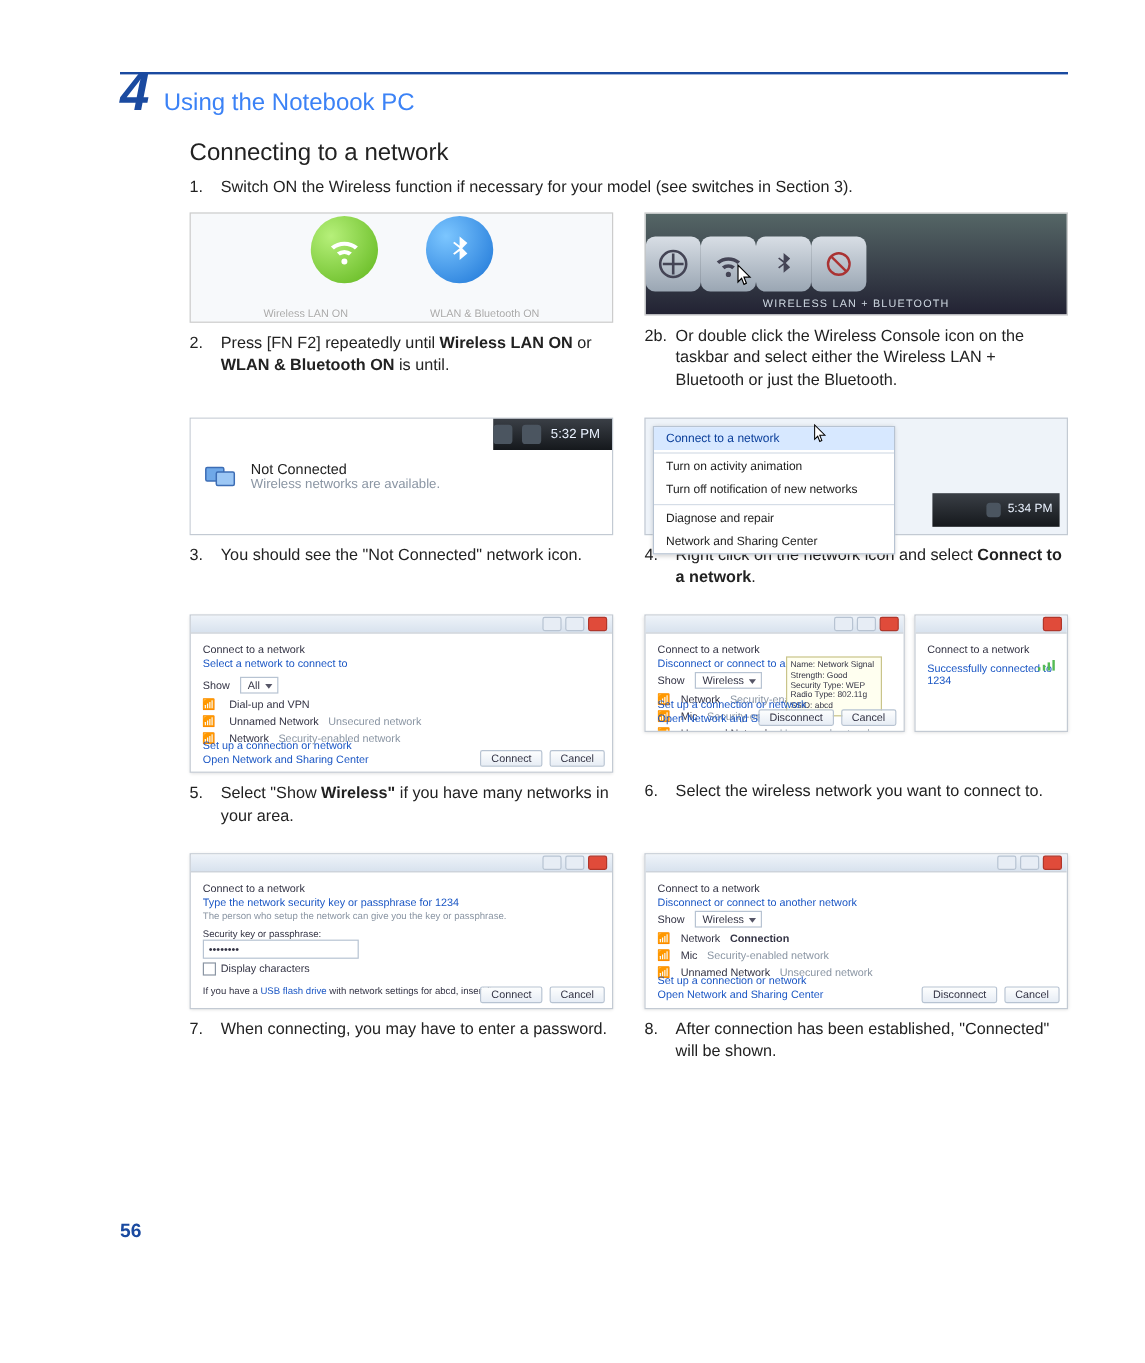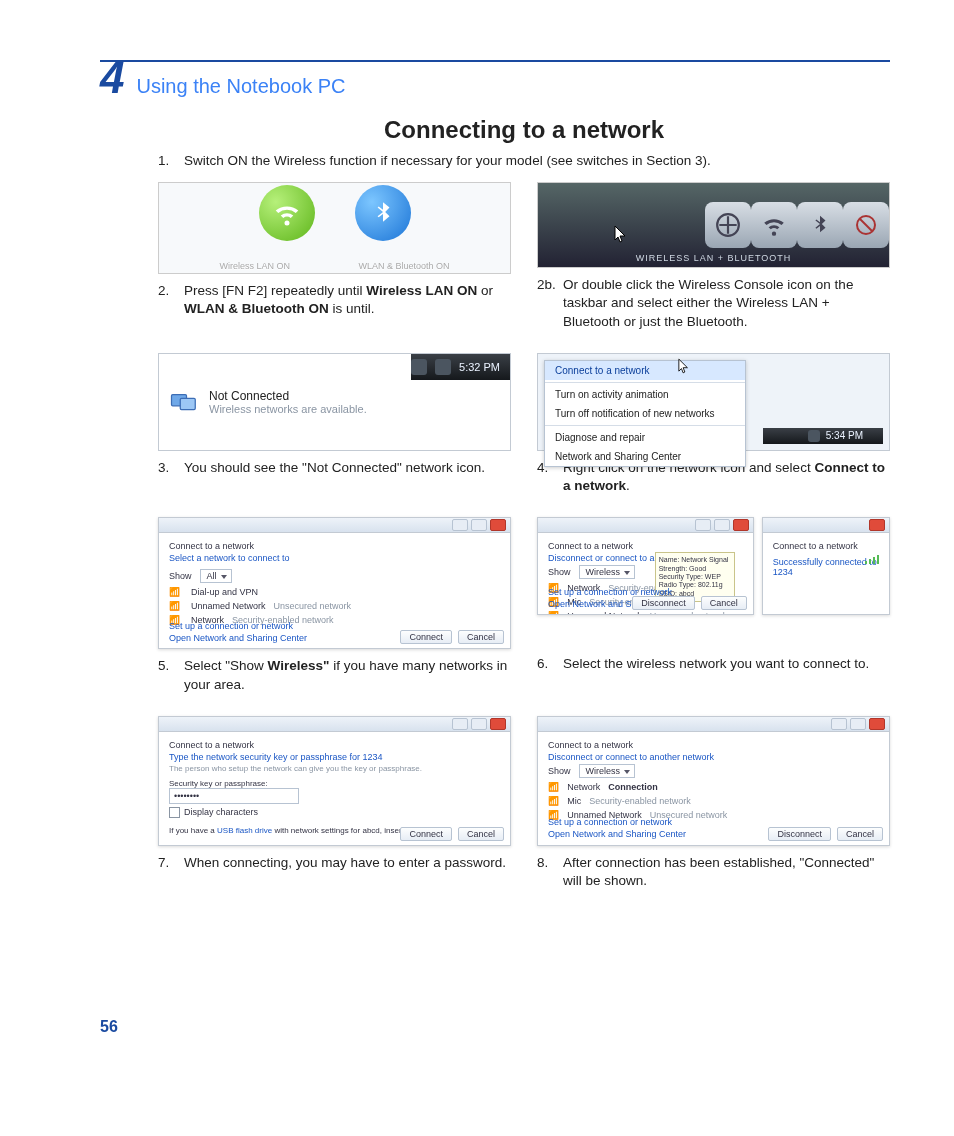--- a/index.html
+++ b/index.html
@@ -49,25 +49,24 @@
   }
   .globe-icon {
     width: 20px; height: 20px;
   }
   .h1 {
     font-size: 22px;
     font-weight: bold;
     color: #1a4aa0;
   }
   .h2 {
-    font-size: 24px;
-    font-weight: bold;
+    font-size: 20px;
+    font-weight: normal;
     margin-top: 4px;
     margin-left: 28px;
-    text-align: center;
   }
   .step1 {
     margin: 24px 0 12px 28px;
     font-size: 14px;
   }
   .cols {
     display: grid;
     grid-template-columns: 1fr 1fr;
     column-gap: 26px;
     margin-left: 28px;
@@ -94,21 +93,21 @@
   }
   .green { background: radial-gradient(circle at 30% 30%, #b6f07a, #5eb51a); }
   .blue  { background: radial-gradient(circle at 30% 30%, #7cc6ff, #1b74d6); }
   .caption-row {
     display:flex; justify-content:space-around; font-size:9px; color:#aaa;
     text-shadow:0 1px 0 #fff;
   }
   .wifi-bar {
     background: linear-gradient(#566, #223);
     height: 84px; width:100%;
-    display:flex; align-items:center; justify-content:flex-end;
+    display:flex; align-items:center; justify-content:flex-start;
     position:relative;
   }
   .wifi-bar .chip {
     width:46px; height:46px; border-radius:8px;
     background: linear-gradient(#d8dee5,#9aa6b3);
     display:flex; align-items:center; justify-content:center;
     color:#334;
   }
   .bar-label {
     position:absolute; bottom:4px; left:0; right:0; text-align:center;
@@ -178,23 +177,23 @@
   }
   .ctx-menu {
     position:absolute; left:6px; top:6px; width:200px; background:#fff;
     border:1px solid #b7c3d2; box-shadow:0 1px 4px rgba(0,0,0,.2);
     font-size:10px;
   }
   .ctx-menu div { padding:4px 10px; }
   .ctx-menu .sel { background:#d7e8ff; color:#0a3e9a; }
   .ctx-menu hr { border:none; border-top:1px solid #d5dde7; margin:2px 0; }
   .ctx-tray {
-    position:absolute; right:6px; bottom:6px; height:16px; width:100px;
+    position:absolute; right:6px; bottom:6px; height:28px; width:100px;
     background:linear-gradient(#3a3f46,#15181c); color:#eaf2ff; font-size:10px;
-    display:flex; align-items:center; justify-content:flex-end; padding-right:20px; gap:6px;
+    display:flex; align-items:center; justify-content:flex-end; padding-right:6px; gap:6px;
   }
 
   .page-num {
     position: absolute;
     left: 100px;
     bottom: 100px;
     color: #1a4aa0;
     font-weight: bold;
     font-size: 16px;
   }

